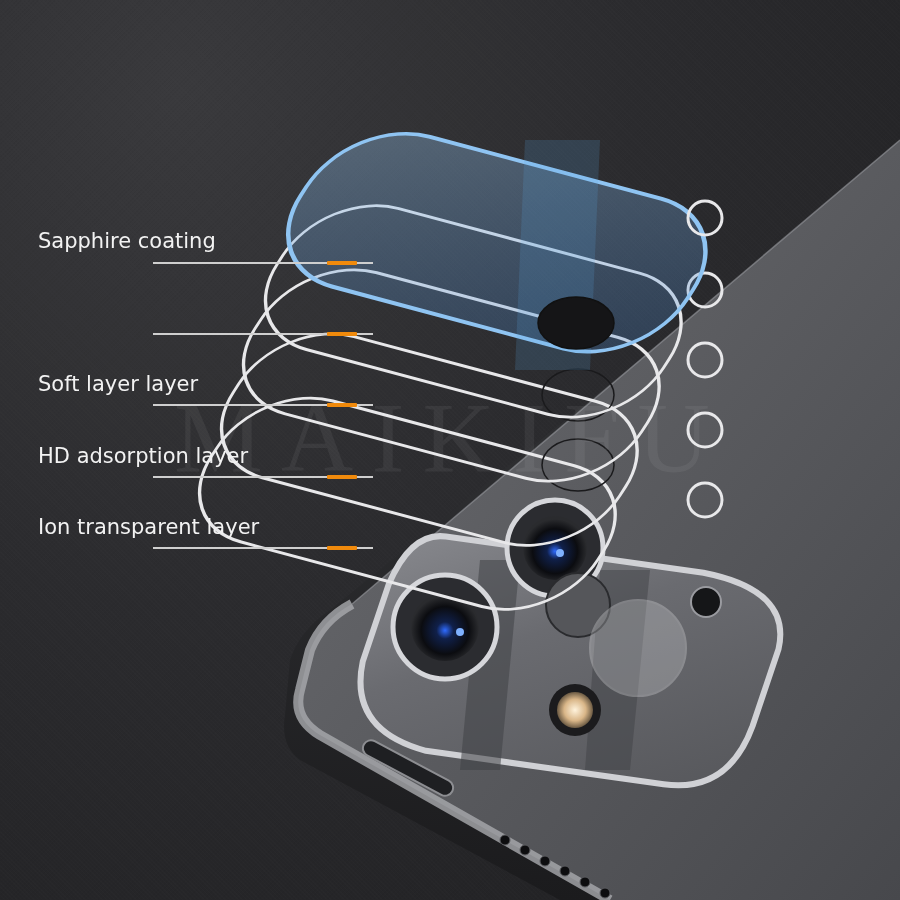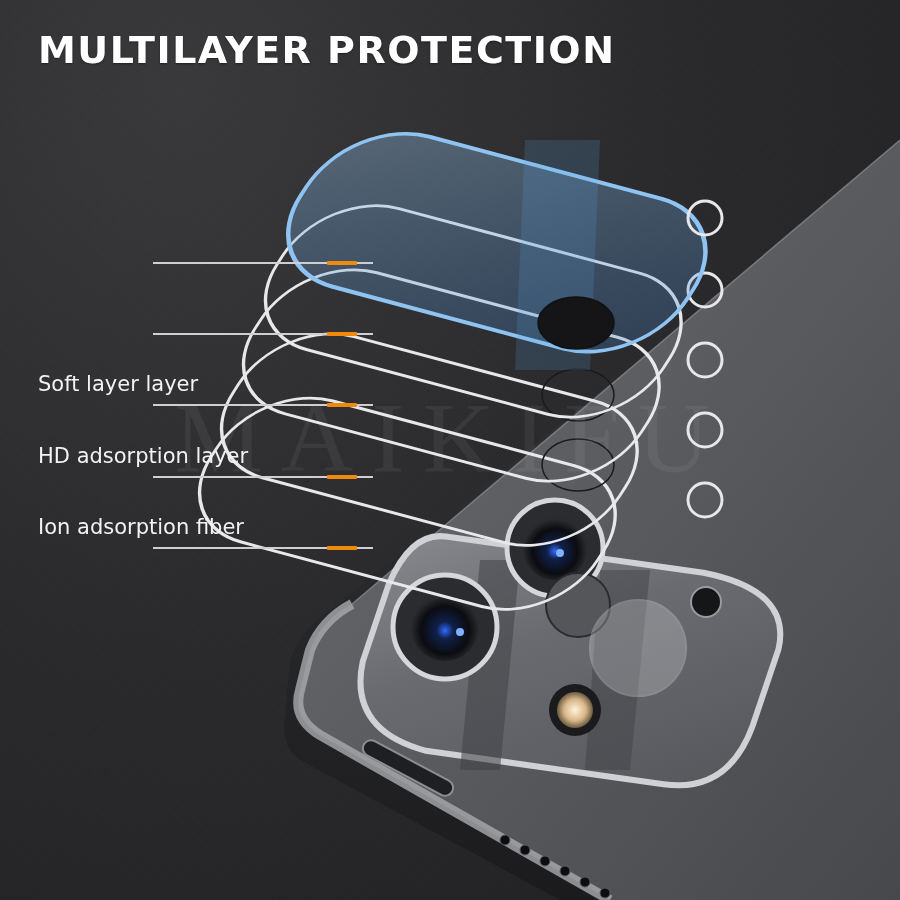--- a/index.html
+++ b/index.html
@@ -156,37 +156,37 @@
     <g>
       <rect x="380" y="180" width="400" height="170" rx="80" transform="rotate(15 580 265) skewX(-18)" fill="url(#sapphireFill)" stroke="#8fc4f2" stroke-width="4"></rect>
       <path d="M525 140 L600 140 L590 370 L515 370 Z" fill="#5aa6e6" opacity="0.18"></path>
       <ellipse cx="576" cy="323" rx="38" ry="26" fill="#151517" stroke="#111" stroke-width="1.5"></ellipse>
       <circle cx="705" cy="218" r="17" fill="none" stroke="#e8e8ea" stroke-width="3"></circle>
     </g>
   </svg>
 
   <div class="watermark">MAIKIFU</div>
 
-  <div class="headline">MULTILAYER PROTECTION</div>
 
+  <div class="label" style="top:229px">Sapphire coating</div>
   <div class="leader" style="top:262px">
       <div class="accent" style="background:#f08a0c"></div>
     </div>
 
   <div class="leader" style="top:333px">
       <div class="accent" style="background:#f08a0c"></div>
     </div>
 
   <div class="label" style="top:372px">Soft layer layer</div>
   <div class="leader" style="top:404px">
       <div class="accent" style="background:#f08a0c"></div>
     </div>
 
   <div class="label" style="top:444px">HD adsorption layer</div>
   <div class="leader" style="top:476px">
       <div class="accent" style="background:#f08a0c"></div>
     </div>
 
-  <div class="label" style="top:515px">Ion adsorption fiber</div>
+  <div class="label" style="top:515px">Ion transparent layer</div>
   <div class="leader" style="top:547px">
       <div class="accent" style="background:#f08a0c"></div>
     </div>
 </div>
 
 </body></html>

